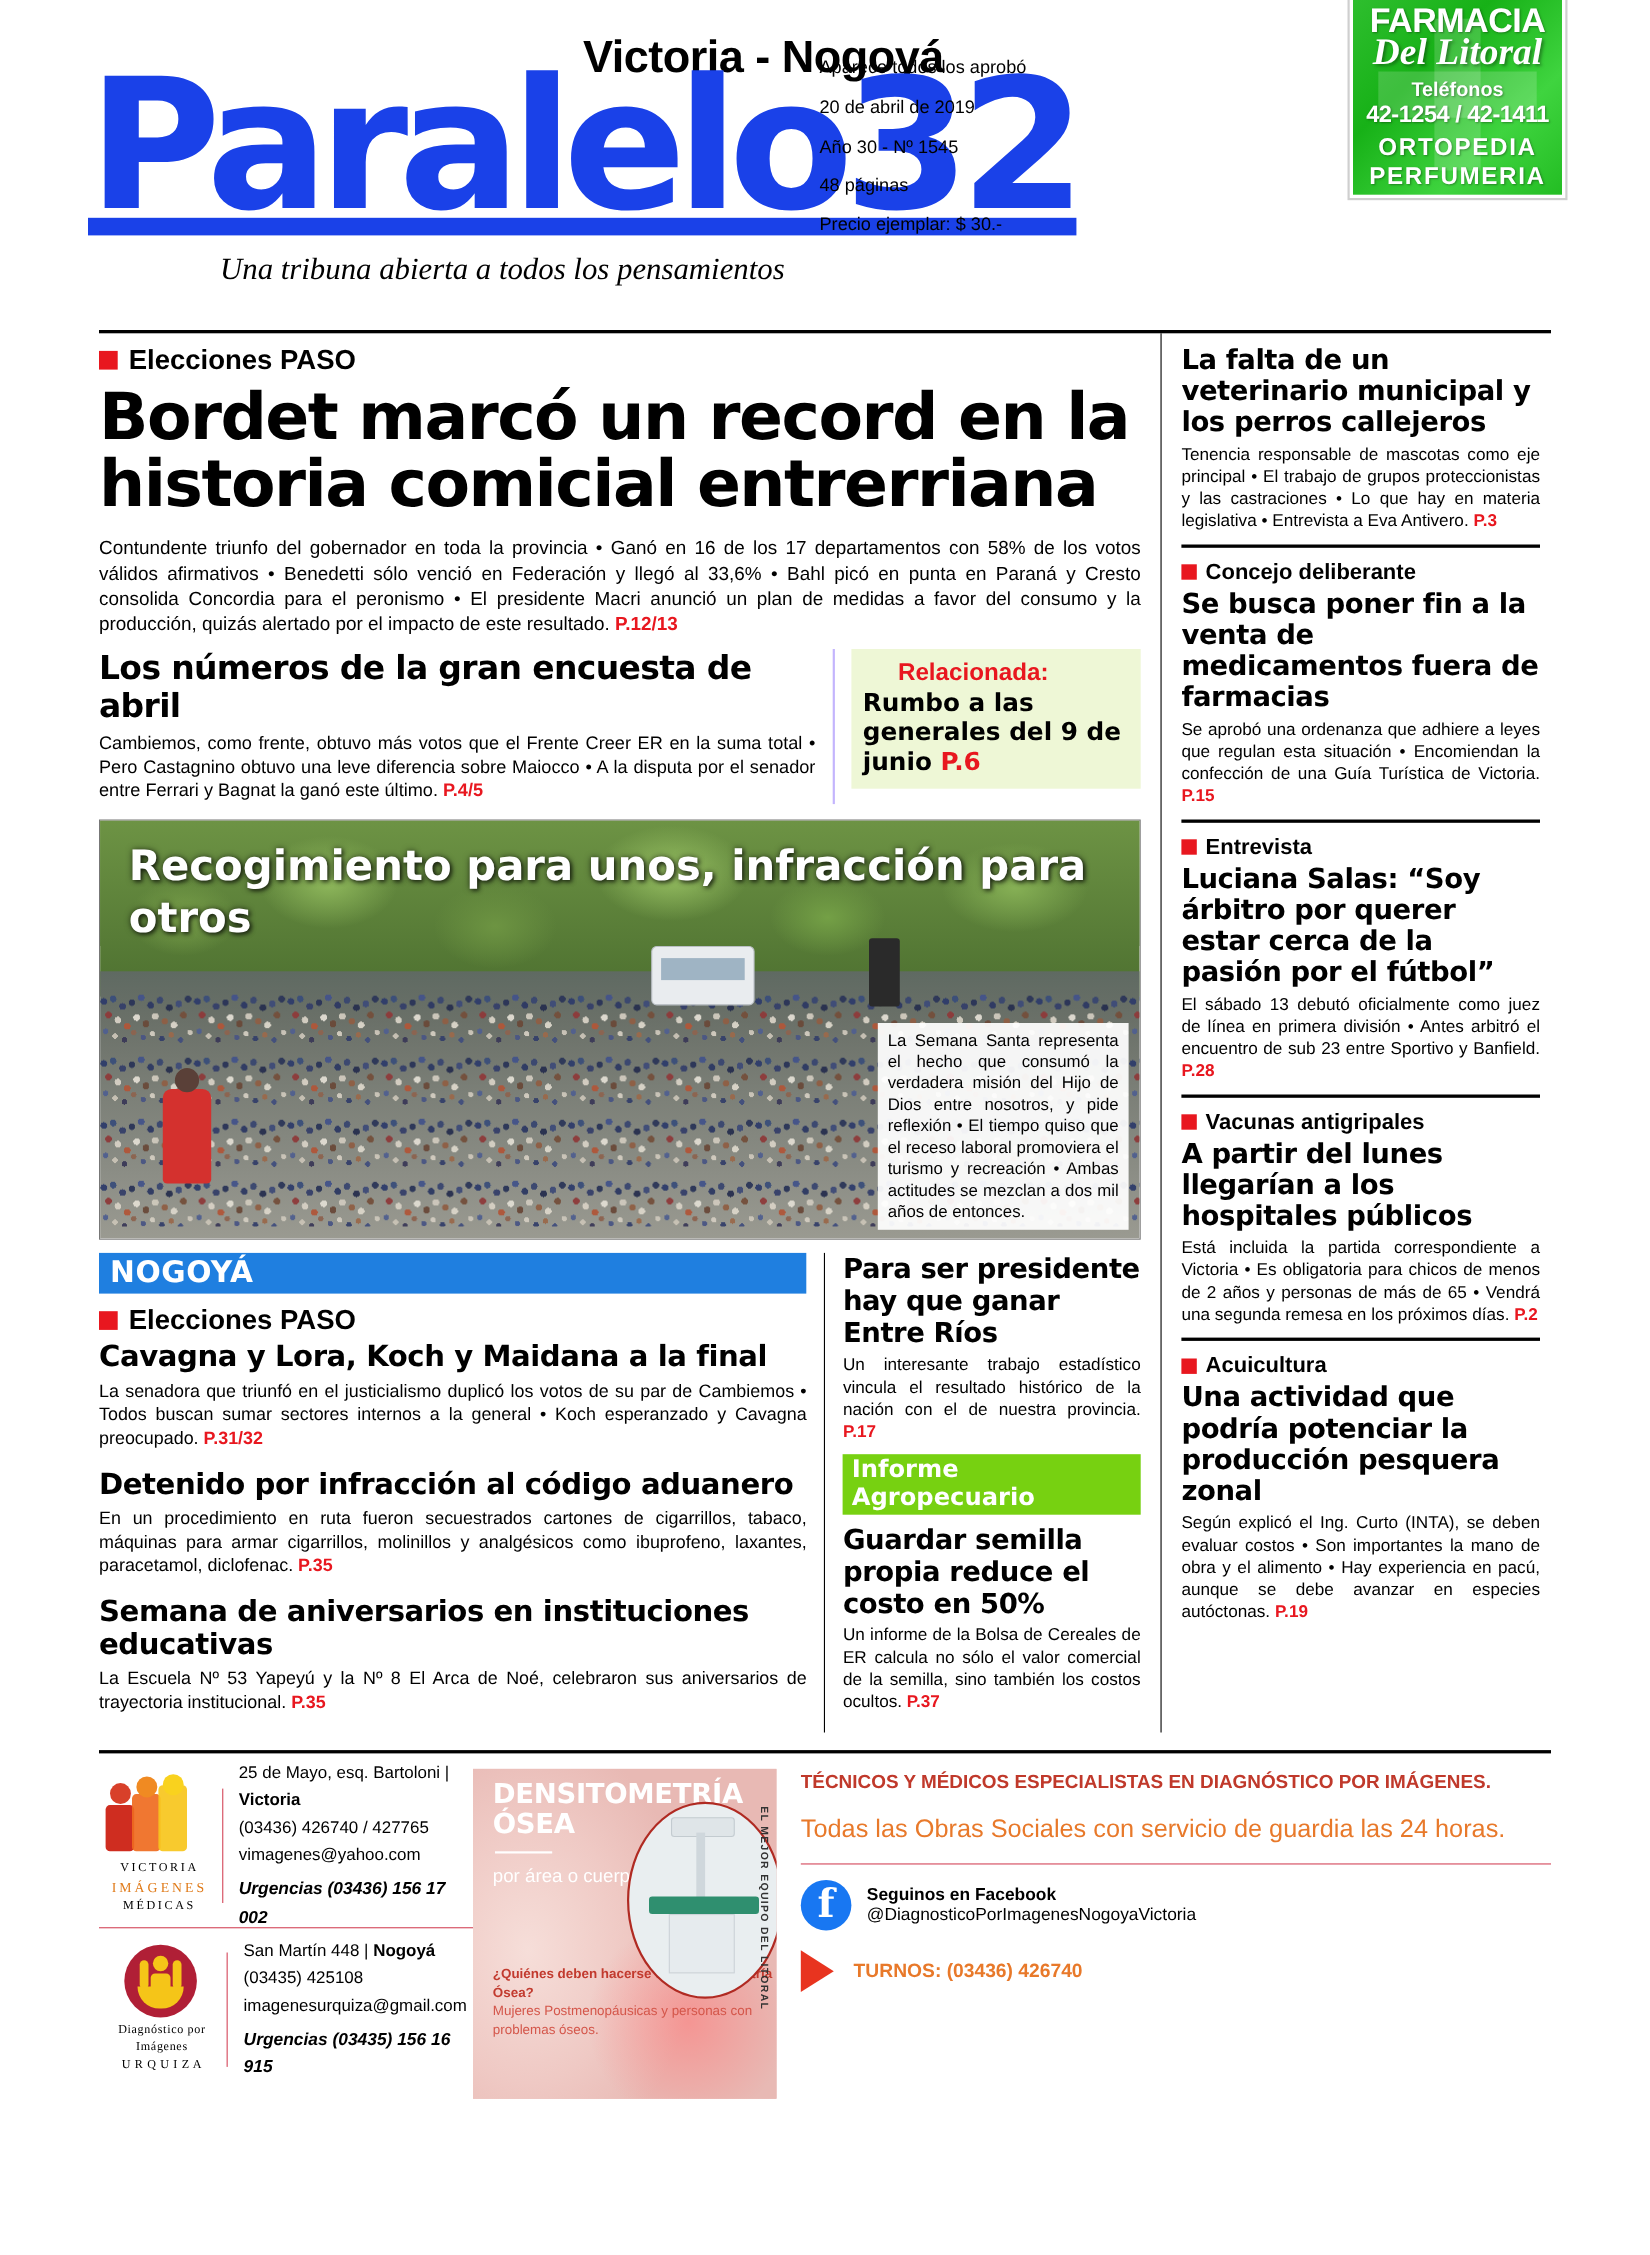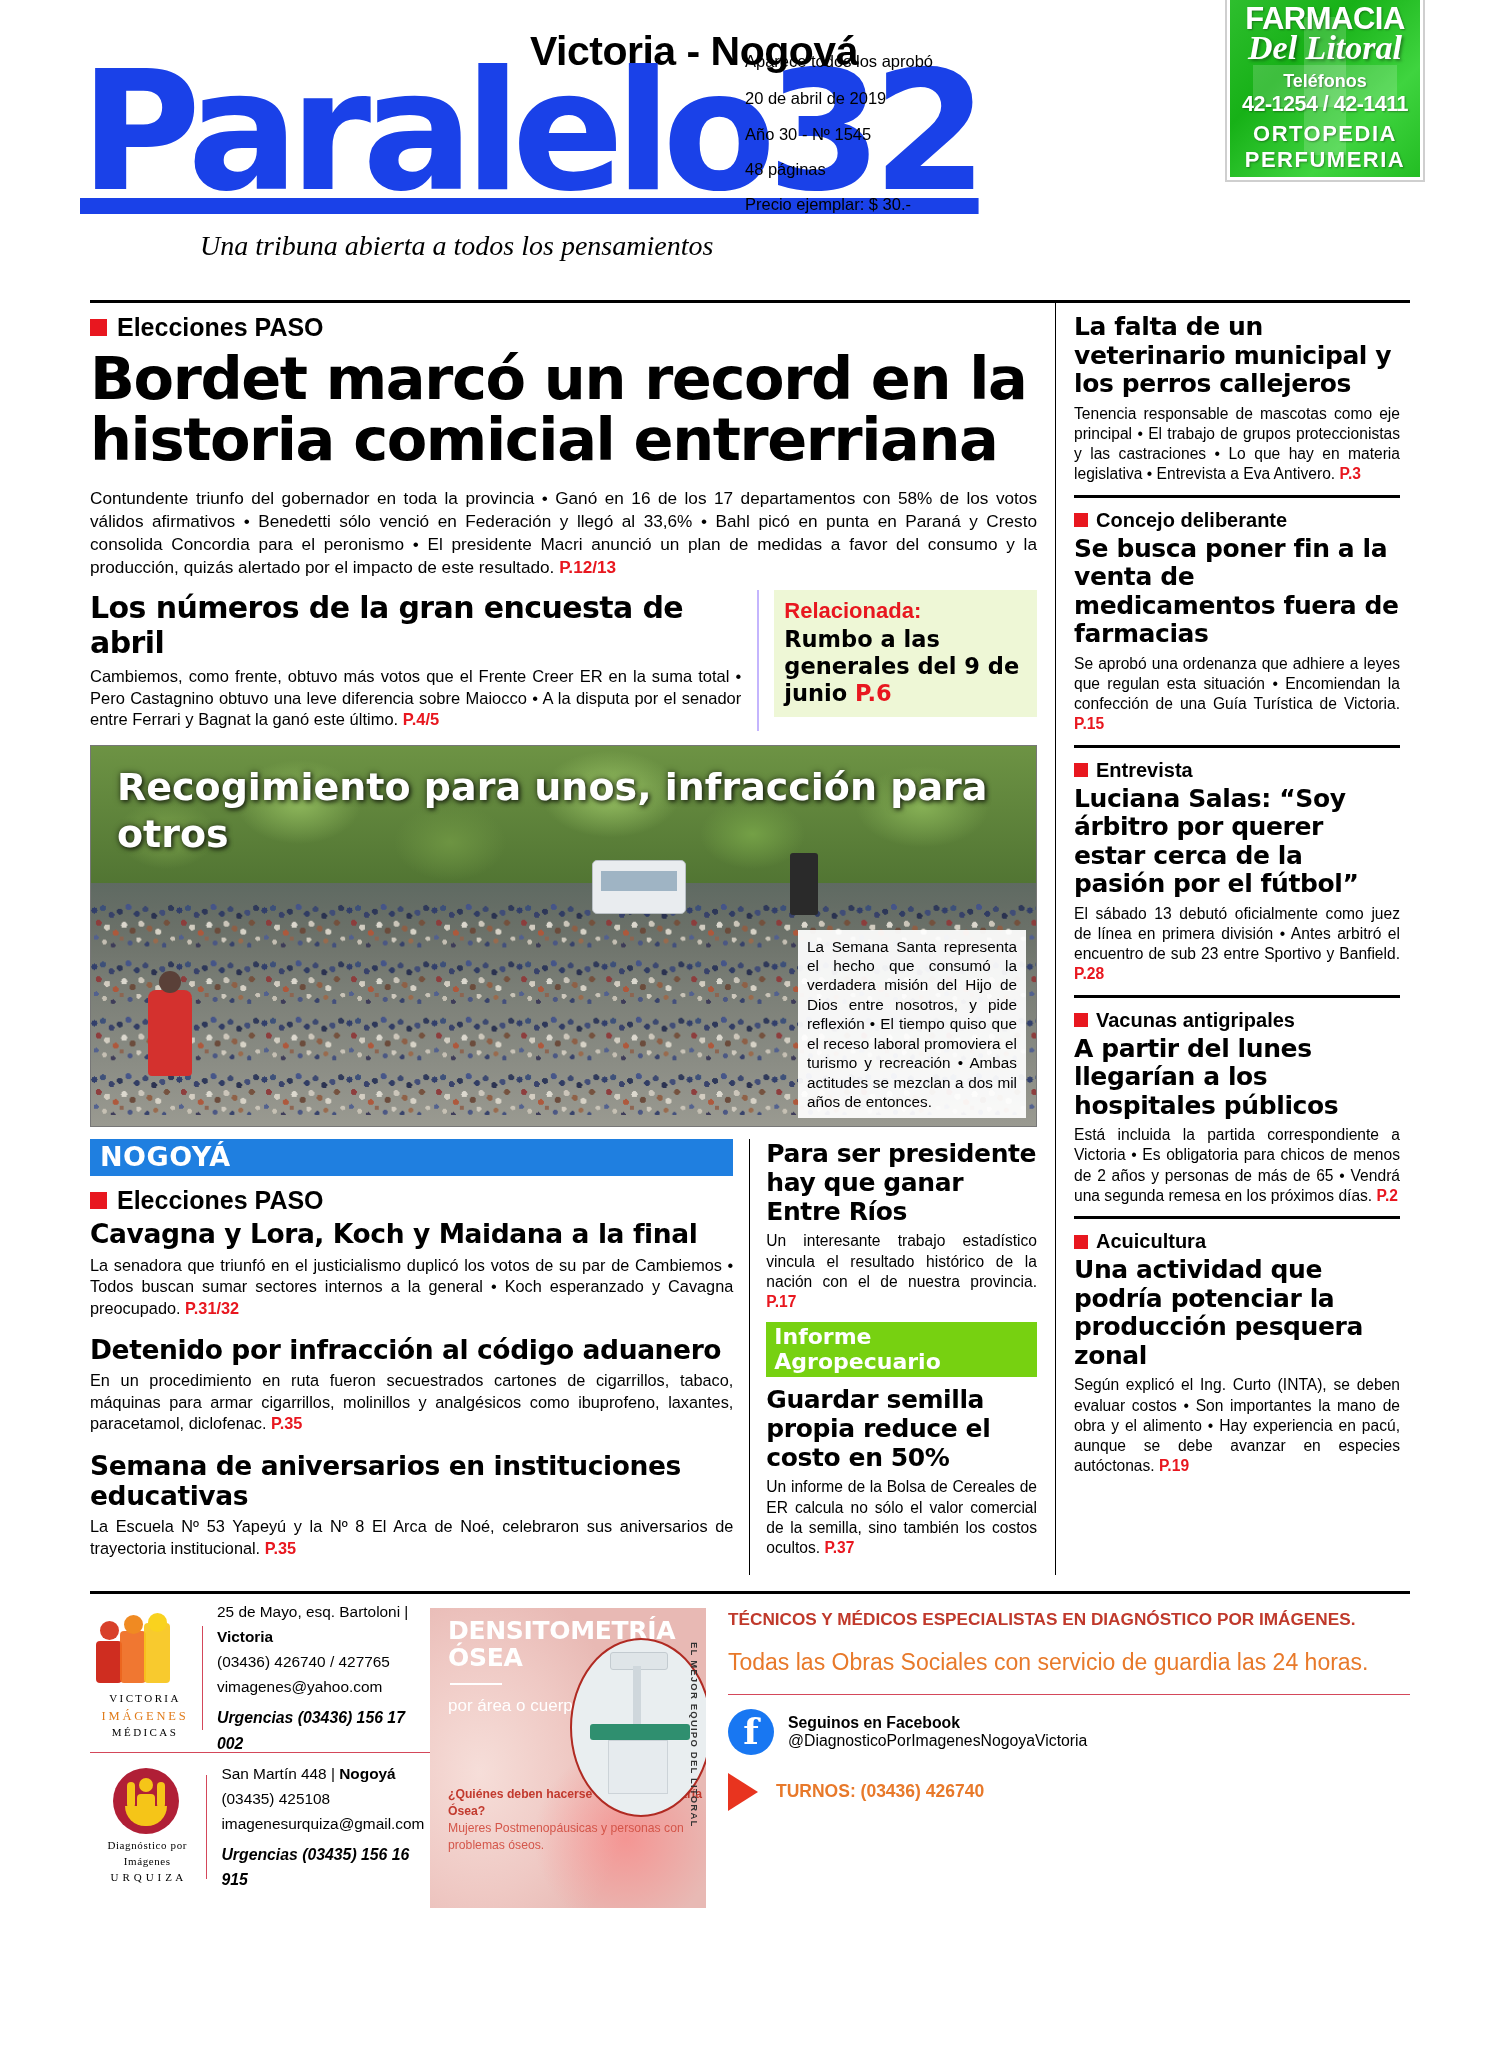--- a/index.html
+++ b/index.html
@@ -85,21 +85,21 @@
   }
   .pg { color:#e8171f; font-weight:bold; }
 
   .sub-row { display:flex; margin-top:4px; }
   .sub-left { width:670px; padding-right:16px; box-sizing:border-box; border-right:2px solid #c4b5fd; }
   .sub-right { width:278px; padding-left:15px; box-sizing:border-box; }
   h2.sec { font-size:30px; font-weight:bold; margin:0 0 6px; letter-spacing:-0.6px; font-family:"DejaVu Sans",sans-serif; }
   p.sec-sub { font-size:16.5px; line-height:1.33; margin:0; text-align:justify; }
 
   .relbox { background:#eef7d6; padding:8px 10px 10px; }
-  .relbox .rel-t { color:#e8171f; font-size:22px; font-weight:bold; margin-bottom:2px; }
+  .relbox .rel-t { color:#e8171f; font-size:22px; font-weight:bold; margin-bottom:2px;margin-left:32px; }
   .relbox .rel-b { font-size:22.5px; font-weight:bold; line-height:1.2; font-family:"DejaVu Sans",sans-serif; }
 
   
   .photo-wrap { position:relative; margin-top:14px; height:380px; border:1px solid #777; overflow:hidden; }
   .photo-bg { position:absolute; inset:0; }
   .ph-sky { position:absolute; left:0; right:0; top:0; height:30%;
     background:linear-gradient(180deg,#7e9f55 0%, #5f8b3a 40%, #49702c 100%); }
   .ph-trees{ position:absolute; left:0; right:0; top:0; height:42%;
     background:
       radial-gradient(ellipse 70px 50px at 8% 55%, #79a04a 0%, rgba(121,160,74,0) 70%),

